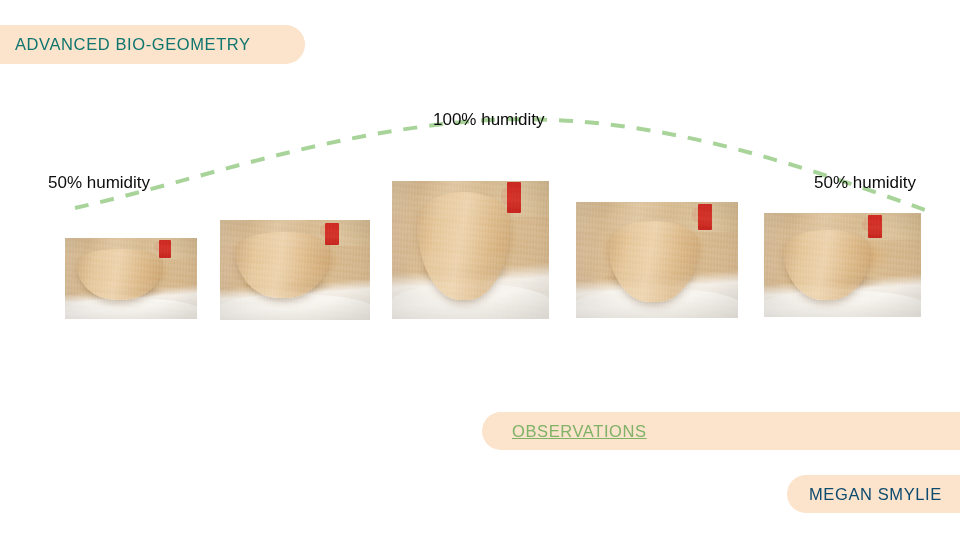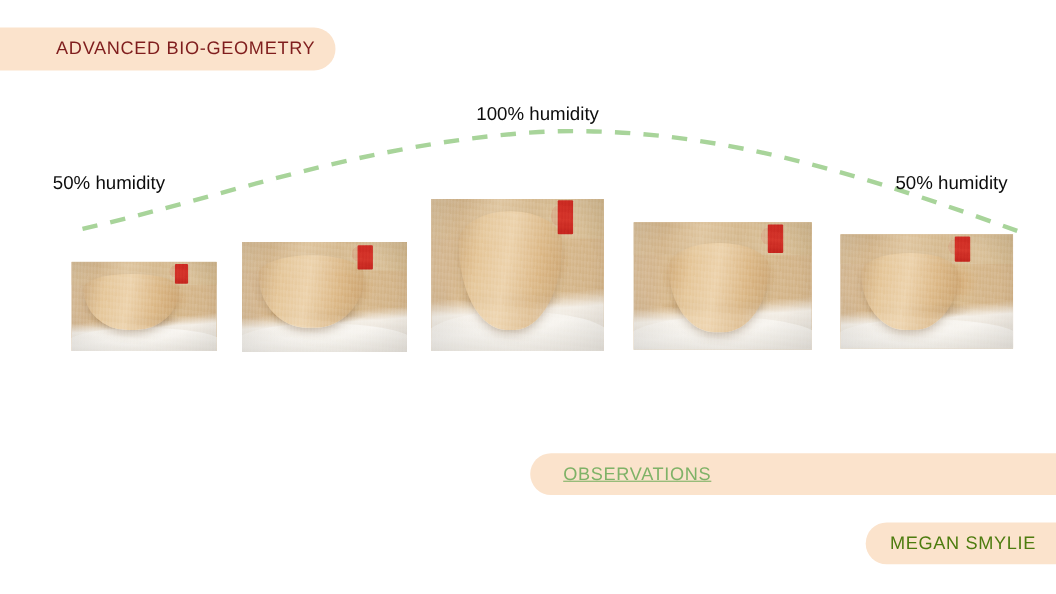--- a/index.html
+++ b/index.html
@@ -34,48 +34,49 @@
   }
 
   #title-badge {
     left: -40px;
     top: 25px;
     width: 345px;
     height: 39px;
     border-radius: 20px;
     padding-left: 55px;
   }
-  #title-badge .pill-text { color: #7f1d1d; margin-left: 36px; }
+  #title-badge .pill-text { color: #0f766e; }
 
   #observations-badge {
     left: 482px;
     top: 412px;
     width: 520px;
     height: 38px;
     border-radius: 19px;
     padding-left: 30px;
   }
   #observations-badge .pill-text { color: #7fb267; text-decoration: underline; }
 
   #author-badge {
     left: 787px;
     top: 475px;
     width: 240px;
     height: 38px;
     border-radius: 19px;
     padding-left: 22px;
   }
-  #author-badge .pill-text { color: #4d7c0f; }
+  #author-badge .pill-text { color: #0c4a6e; }
 
   
   .humidity-label {
     position: absolute;
     font-size: 17px;
     color: #0d0d0d;
     white-space: nowrap;
+    margin-top: 16px;
   }
   #label-left   { left: 48px;  top: 157px; }
   #label-center { left: 433px; top: 94px;  }
   #label-right  { left: 814px; top: 157px; }
 
   
   #arc-svg {
     position: absolute;
     left: 0;
     top: 0;

